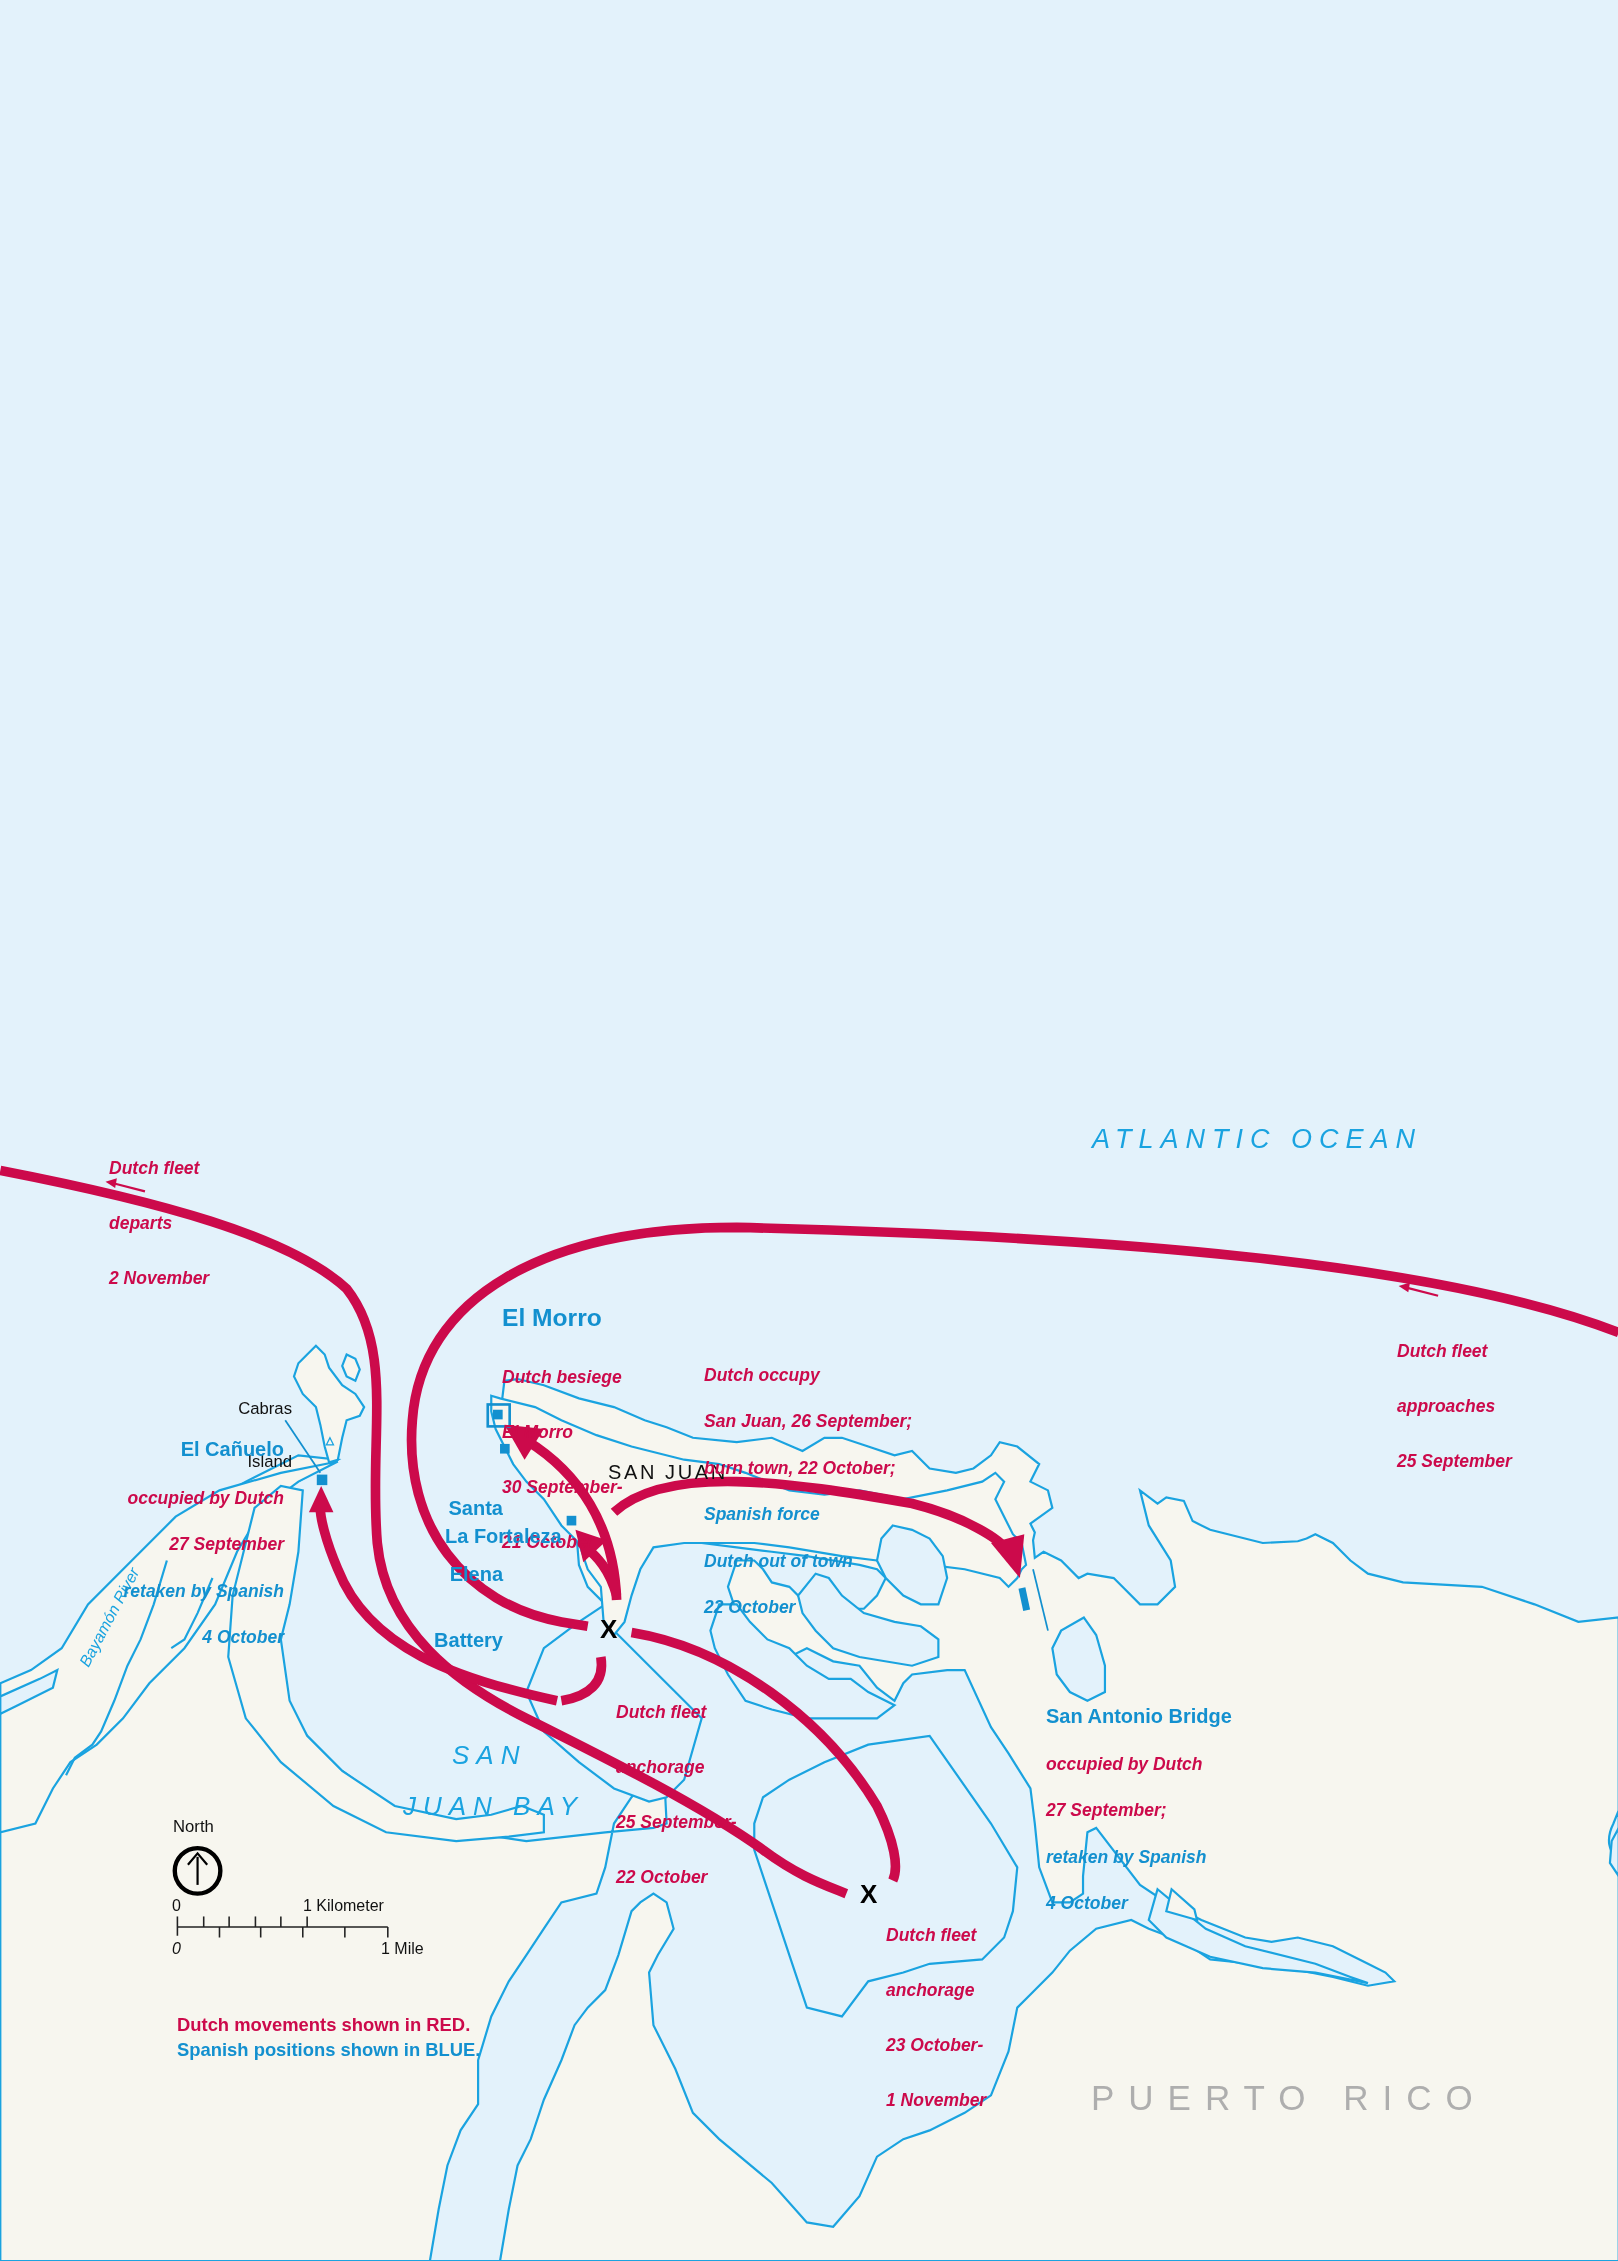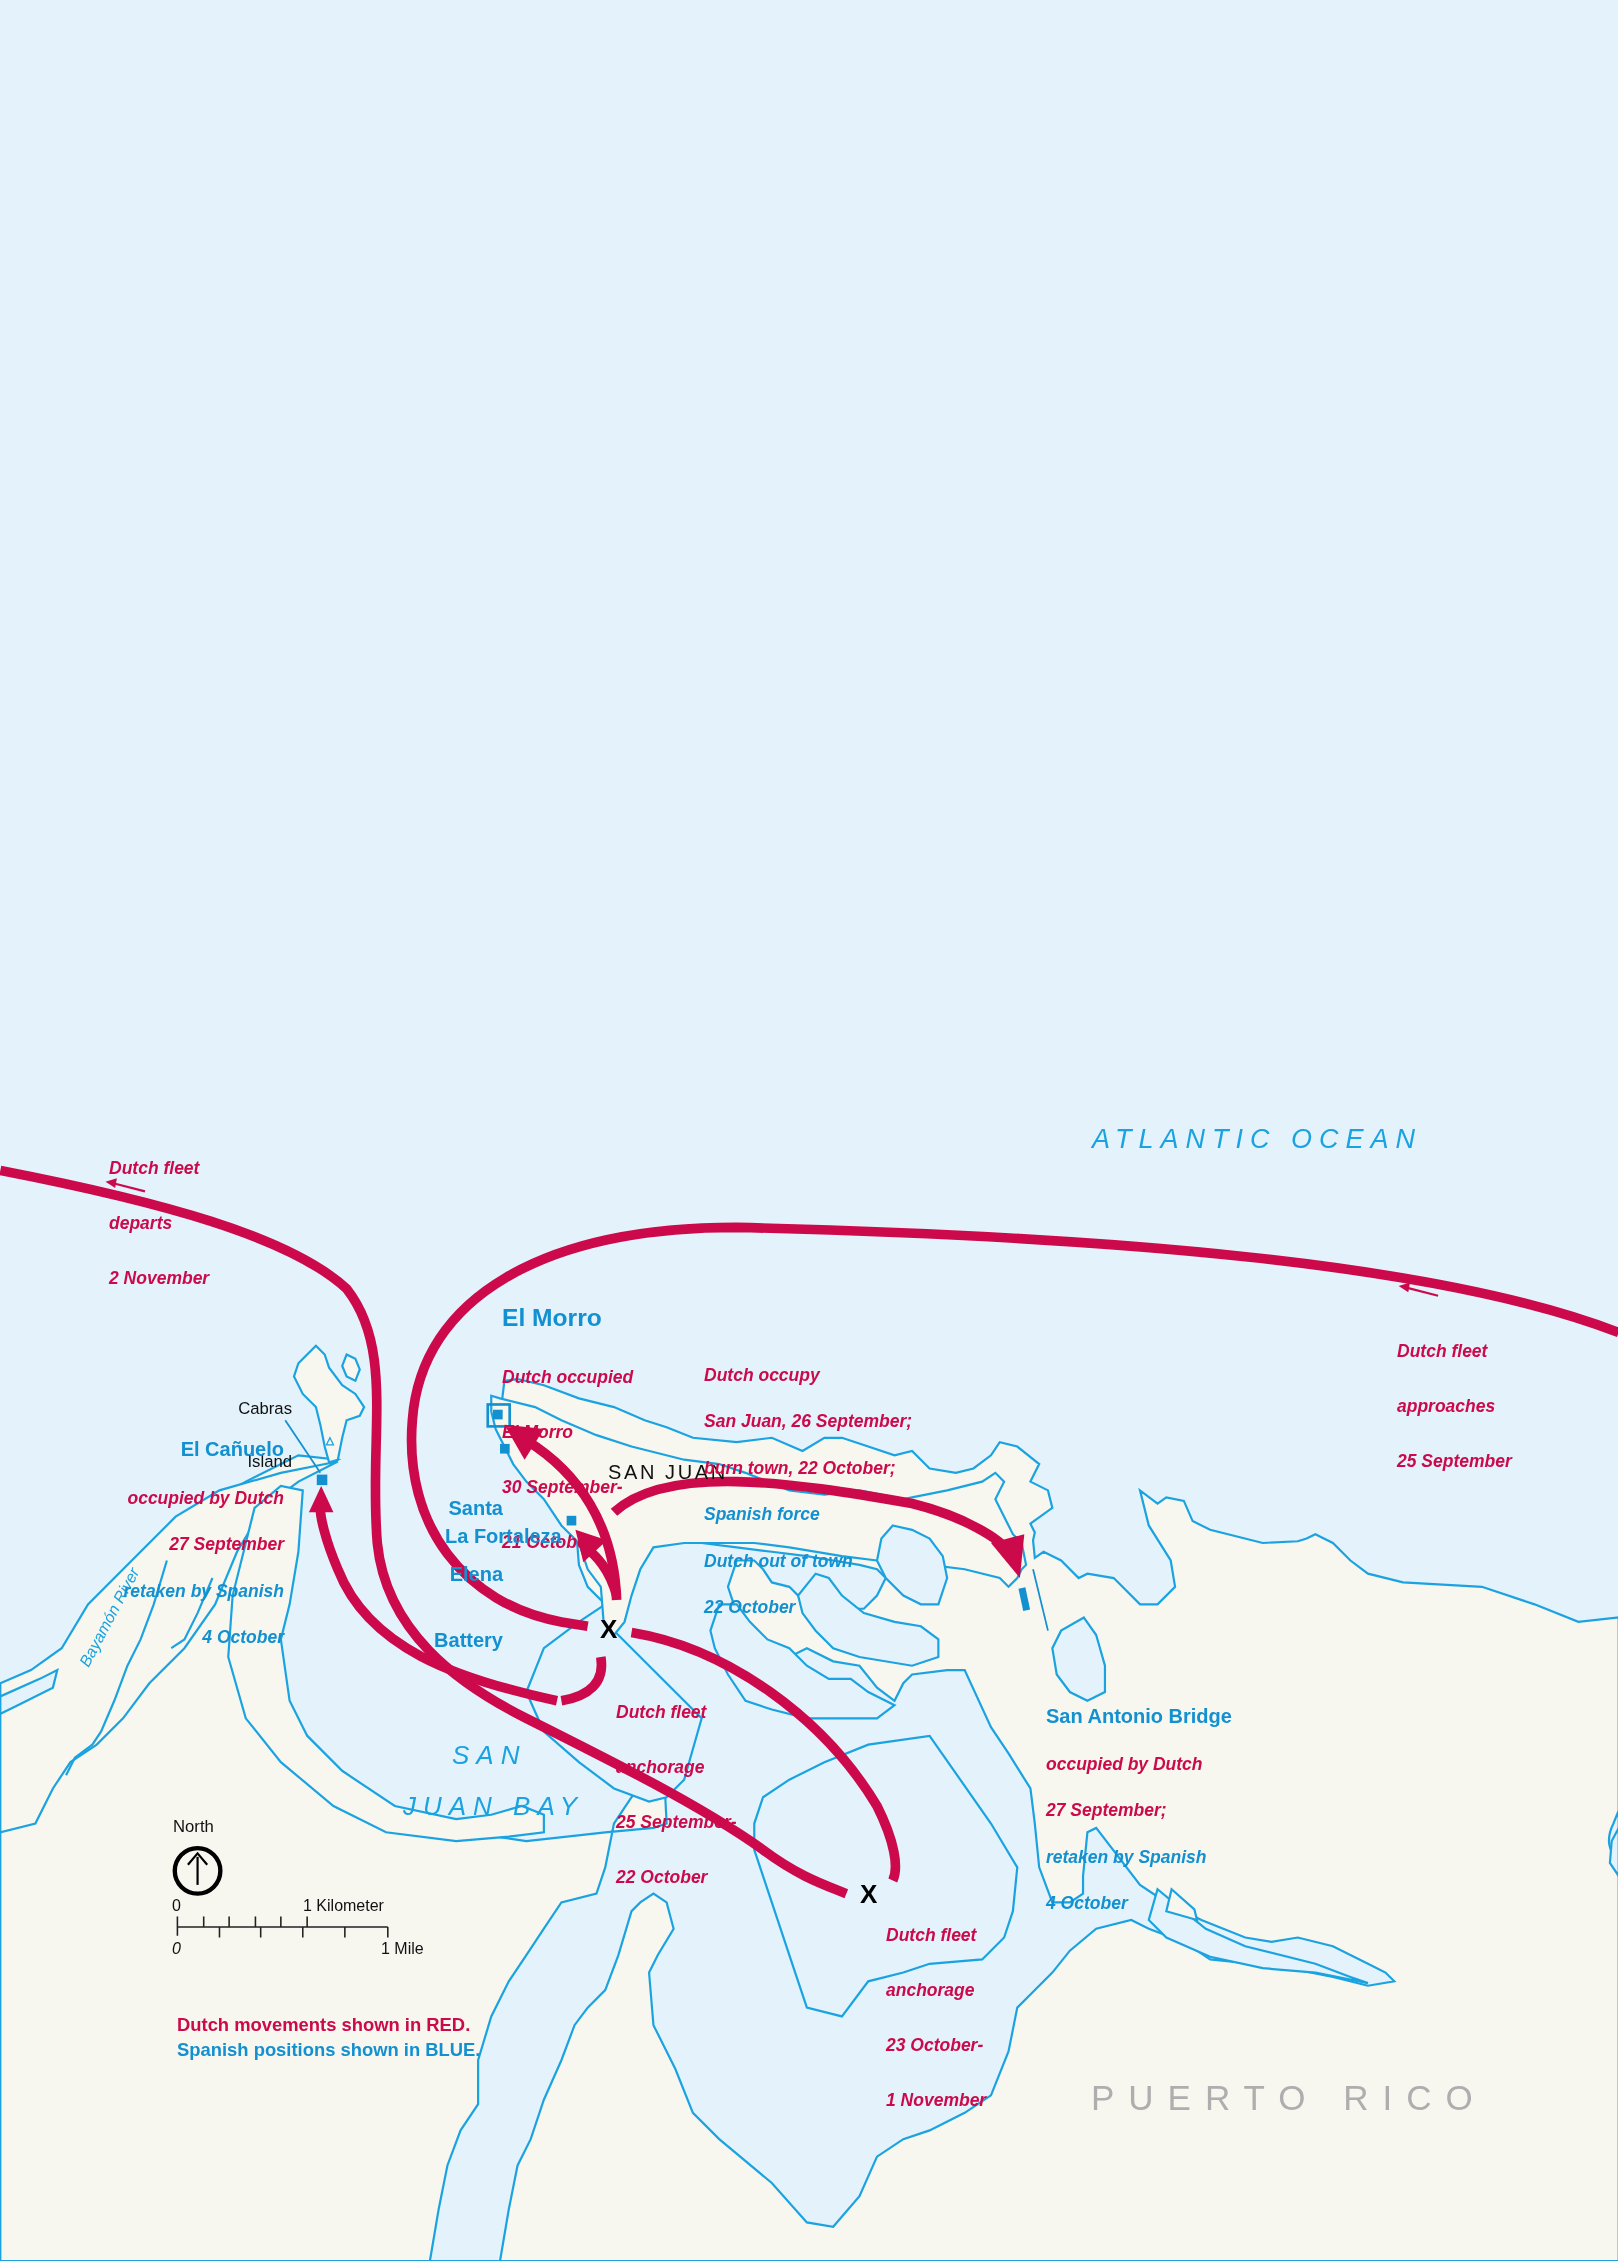--- a/index.html
+++ b/index.html
@@ -122,21 +122,21 @@
 <div class="lbl" style="left:77px;top:1662px;color:#1aa3e0;font-style:italic;font-size:16px;transform:rotate(-62deg);transform-origin:left top;">Bayamón River</div>
 <div class="lbl land-lg" style="left:1091px;top:2080px;">PUERTO RICO</div>
 <div class="lbl blk" style="left:608px;top:1462px;font-size:20px;letter-spacing:2.6px;">SAN JUAN</div>
 <div class="lbl blk right" style="left:210px;top:1365px;width:82px;font-size:16.7px;line-height:17.5px;">
   <div>Cabras</div>
   <div>Island</div>
 </div>
 
 <div class="lbl place-bl" style="left:502px;top:1306px;font-size:24.6px;">El Morro</div>
 <div class="lbl dutch" style="left:502px;top:1331px;">
-  <div>Dutch occupied</div>
+  <div>Dutch besiege</div>
   <div>El Morro</div>
   <div>30 September-</div>
   <div>21 October</div>
 </div>
 
 <div class="lbl place-bl right" style="left:412px;top:1453px;width:91px;font-size:20px;line-height:22px;">
   <div>Santa</div>
   <div>Elena</div>
   <div>Battery</div>
 </div>

